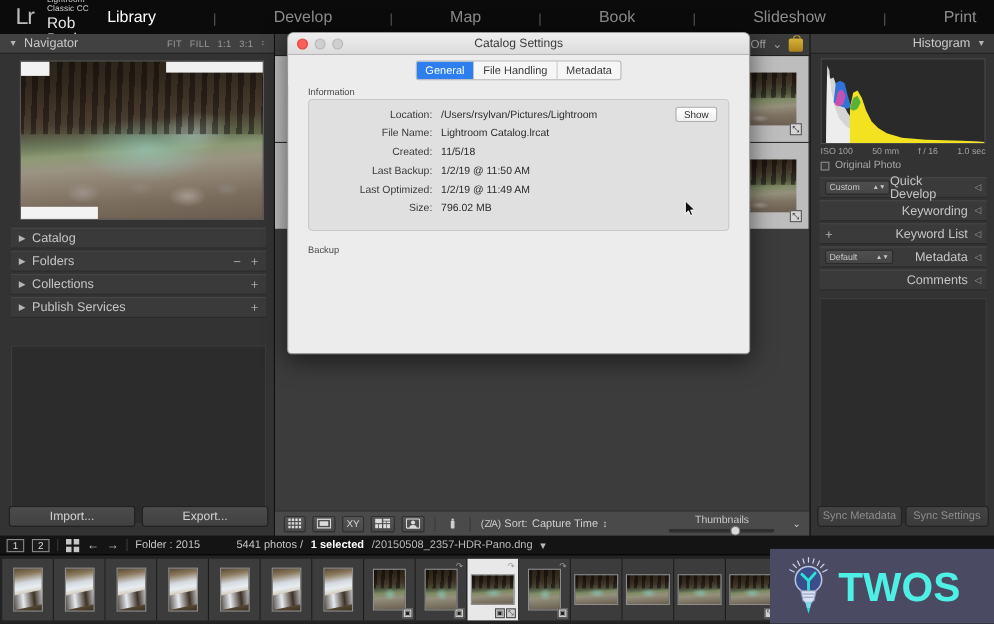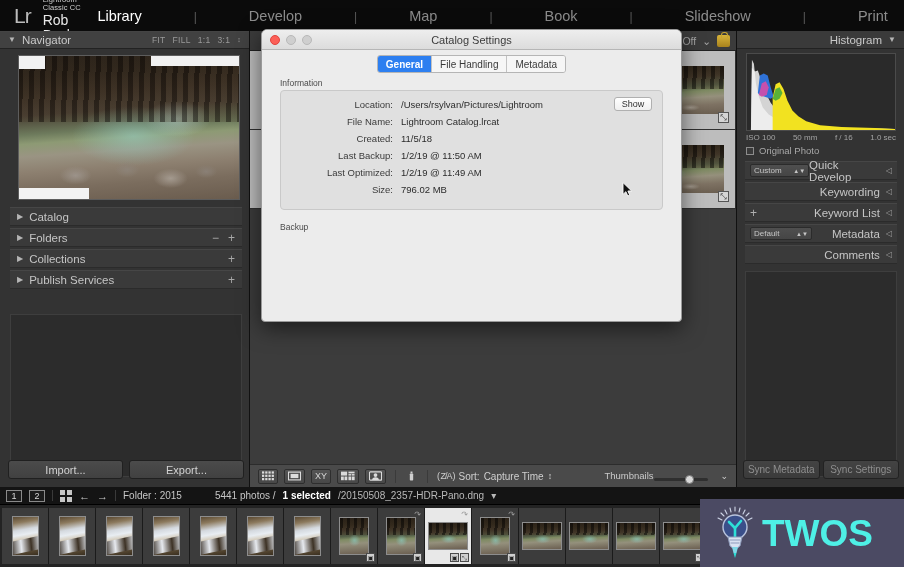--- a/index.html
+++ b/index.html
@@ -193,22 +193,22 @@
   .tb-grid-icon { width: 20px; }
   .tb-loupe-icon { width: 21px; }
   .tb-compare-icon { width: 20px; }
   .tb-survey-icon { width: 22px; }
   .tb-people-icon { width: 21px; }
   .tb-spray-icon { width: 13px; background: none; border: none; }
   .tb-sep { width: 1px; height: 13px; background: #3a3a3a; margin: 0 3px; }
   .sort-group { display: flex; align-items: center; gap: 4px; color: #cfcfcf; font-size: 10px; }
   .az-icon { font-size: 9px; color: #cfcfcf; letter-spacing: -1px; }
   #thumb-slider-wrap {
-    margin-left: auto; display: flex; 
-    align-items: flex-end; width: 104px;
+    margin-left: auto; display: flex; flex-direction: column;
+    align-items: center; width: 104px;
   }
   #thumb-slider-wrap .tlabel { font-size: 9.5px; color: #cacaca; line-height: 1.1; }
   .slider-track {
     width: 96px; height: 3px; background: #2f2f2f; border-radius: 2px;
     position: relative; margin-top: 2px;
   }
   .slider-knob {
     position: absolute; left: 58%; top: -3px; width: 9px; height: 9px;
     border-radius: 50%; background: #d9d9d9; border: 1px solid #777;
   }
@@ -371,21 +371,21 @@
     height: 28px; display: flex; align-items: center; justify-content: center;
     background: #ececec; gap: 0;
   }
   .tabs-group { display: flex; border: 1px solid #b5b5b5; border-radius: 3px; overflow: hidden; }
   .d-tab {
     height: 16px; padding: 0 8px; font-size: 10px; color: #3a3a3a;
     display: flex; align-items: center; background: #f6f6f6;
     border-right: 1px solid #c2c2c2;
   }
   .d-tab:last-child { border-right: none; }
-  .d-tab.active { background: #2d7ff0; color: #ffffff; font-weight: bold; }
+  .d-tab.active { background: #2d7ff0; color: #ffffff; }
   #dialog-body { flex: 1; padding: 0 18px; position: relative; }
   .group-label { font-size: 8.5px; color: #4a4a4a; margin-bottom: 2px; }
   .group-box {
     background: #e0e0e0; border: 1px solid #c9c9c9; border-radius: 4px;
     padding: 8px 10px; position: relative;
   }
   .info-row { display: flex; align-items: baseline; margin-bottom: 6px; }
   .info-row:last-child { margin-bottom: 0; }
   .info-label {
     width: 110px; text-align: right; font-size: 9.5px; color: #3a3a3a;

